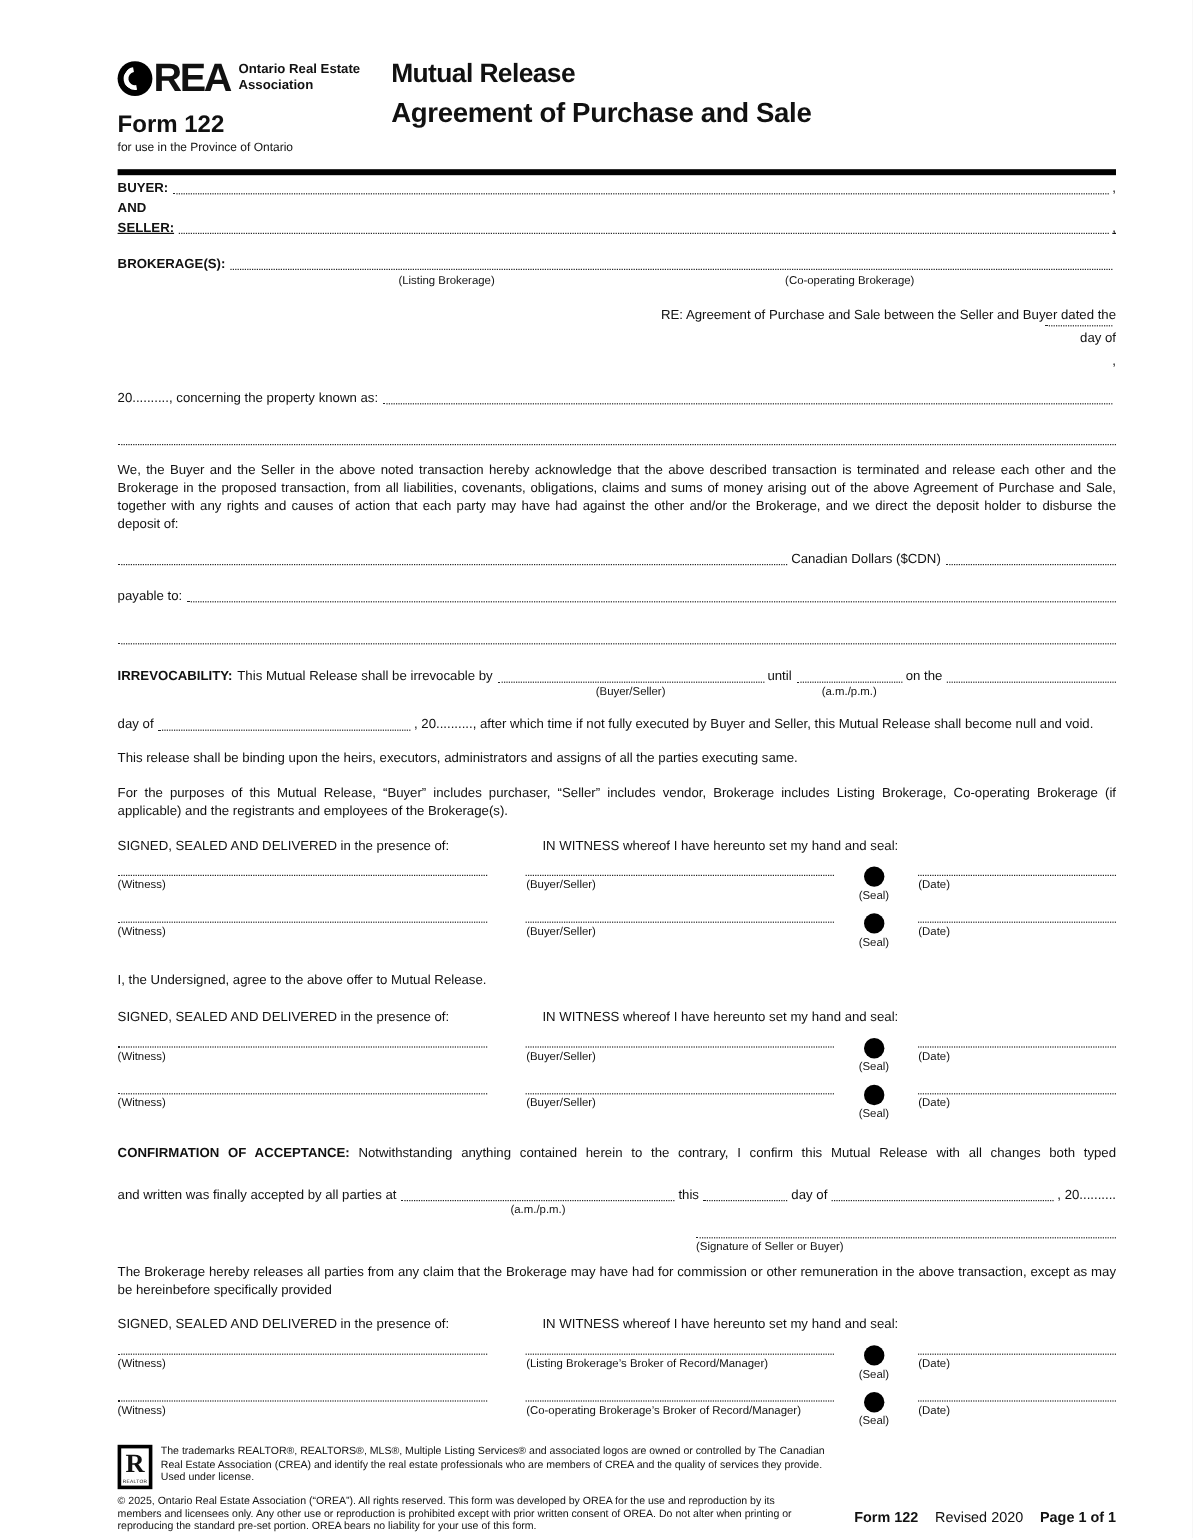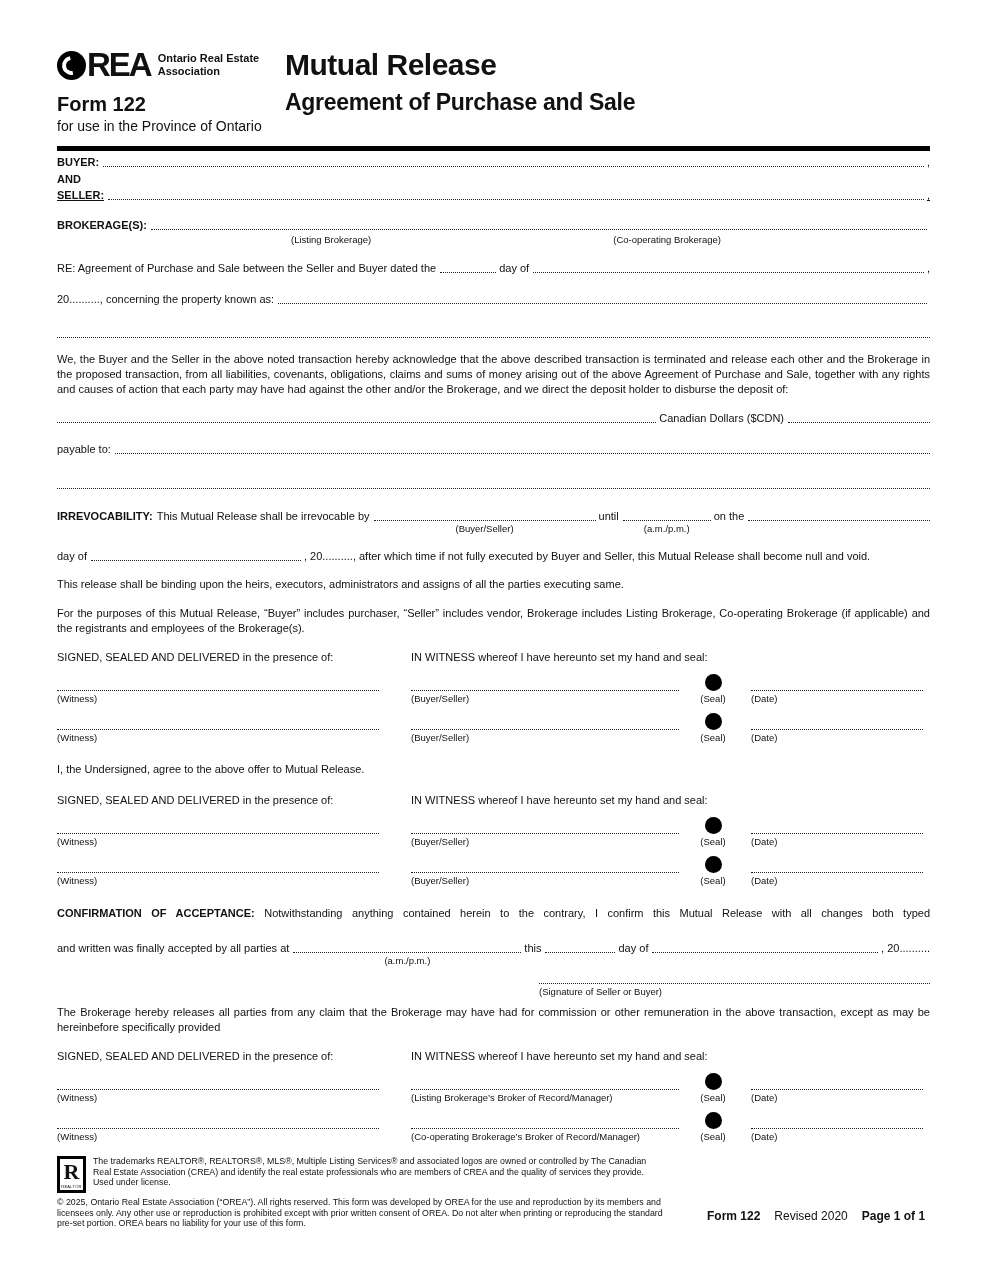--- a/index.html
+++ b/index.html
@@ -2,34 +2,34 @@
 <html><head>
 <meta charset="utf-8">
 <style>
   * { margin:0; padding:0; box-sizing:border-box; }
   html,body { background:#e8e8e8; }
   .page {
     width:994px; height:1282px; background:#ffffff; margin:0 auto;
     font-family:"Liberation Sans", sans-serif; color:#111;
     position:relative; overflow:hidden;
   }
-  .content { padding:46px 64px 0 57px; }
+  .content { padding:46px 64px 0 57px;margin-left:41px; }
 
   
   .hdr { display:flex; align-items:flex-start; }
   .hdr-left { width:228px; }
   .logo-row { display:flex; align-items:center; }
   .logo-word { font-size:33px; font-weight:800; letter-spacing:-2px; display:flex; align-items:center; }
   .logo-o { position:relative; width:29px; height:29px; background:#000; border-radius:50%; display:inline-block; margin-right:1px; }
   .logo-o::after { content:""; position:absolute; inset:5px; border:4px solid transparent; border-left-color:#fff; border-bottom-color:#fff; border-radius:50%; transform:rotate(35deg); }
   .org { font-size:11px; font-weight:700; line-height:1.15; margin-left:7px; }
   .form-no { font-size:20px; font-weight:800; margin-top:9px; letter-spacing:0; }
-  .form-use { font-size:14px; margin-top:2px; }
+  .form-use { font-size:10px; margin-top:2px; }
   .hdr-right { padding-top:2px; }
-  .title { font-size:30px; font-weight:800; letter-spacing:-0.5px; }
+  .title { font-size:22px; font-weight:800; letter-spacing:-0.5px; }
   .subtitle { font-size:23px; font-weight:800; margin-top:7px; letter-spacing:-0.3px; }
   .rule { height:5px; background:#000; margin-top:12px; }
 
   
   .t { font-size:11px; line-height:15px; }
   .b { font-weight:700; }
   .just { text-align:justify; }
   .just-last { text-align:justify; text-align-last:justify; }
 
   
@@ -42,21 +42,21 @@
 
   .capwrap { position:relative; }
   .capwrap .cap { position:absolute; top:3px; left:0; right:0; text-align:center; white-space:nowrap; }
 
   
   .brk-caps { display:flex; font-size:9.5px; margin-top:1px; }
 
   
   .sign-hdr { display:flex; }
   .sign-hdr .c1 { width:354px; }
-  .sig-row { display:flex; align-items:flex-end; margin-top:9px; }
+  .sig-row { display:flex; align-items:flex-start; margin-top:9px; }
   .sig-col { display:flex; flex-direction:column; }
   .w-wit { width:322px; margin-right:32px; }
   .w-signer { width:268px; }
   .w-seal { width:48px; margin:0 14px 0 10px; align-items:center; }
   .w-date { width:172px; }
   .sig-line { border-bottom:1.6px dotted #222; height:8px; }
   .sig-cap { font-size:9.5px; height:13px; padding-top:2px; white-space:nowrap; }
   .seal { width:17px; height:17px; border-radius:50%; background:#000; margin-bottom:0px; }
 
   
@@ -113,21 +113,21 @@
 
     <div class="row" style="margin-top:15px;">
       <span class="txt b">BROKERAGE(S):</span>
       <span class="fill"></span>
     </div>
     <div class="brk-caps">
       <span style="margin-left:234px;">(Listing Brokerage)</span>
       <span style="margin-left:242px;">(Co-operating Brokerage)</span>
     </div>
 
-    <div class="row" style="margin-top:16px;">
+    <div class="row" style="margin-top:16px;flex-direction:column;">
       <span class="txt">RE: Agreement of Purchase and Sale between the Seller and Buyer dated the</span>
       <span class="blank" style="width:56px;"></span>
       <span class="txt">day of</span>
       <span class="fill"></span>
       <span class="txt">,</span>
     </div>
     <div class="row" style="margin-top:16px;">
       <span class="txt">20.........., concerning the property known as:</span>
       <span class="fill"></span>
     </div>

